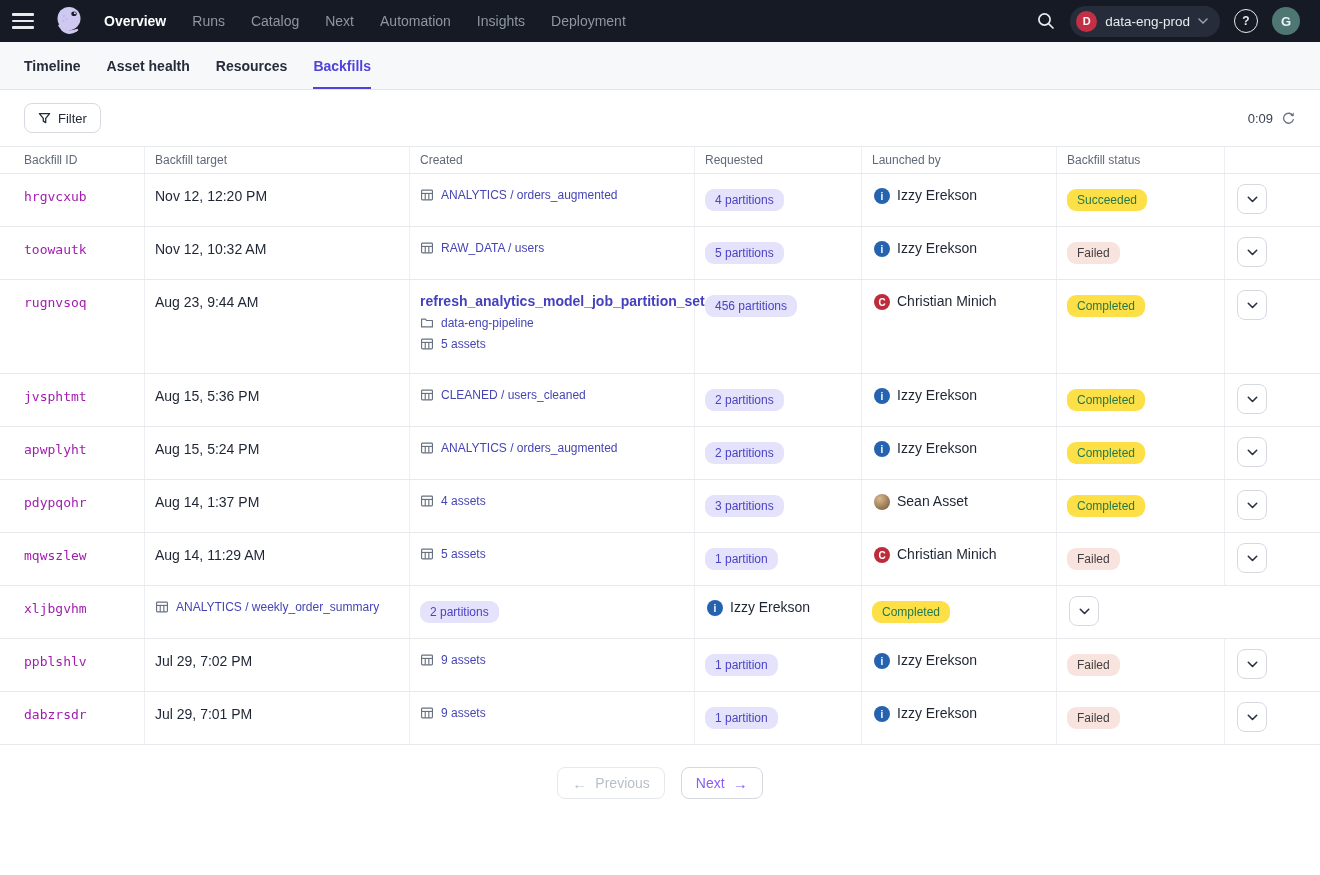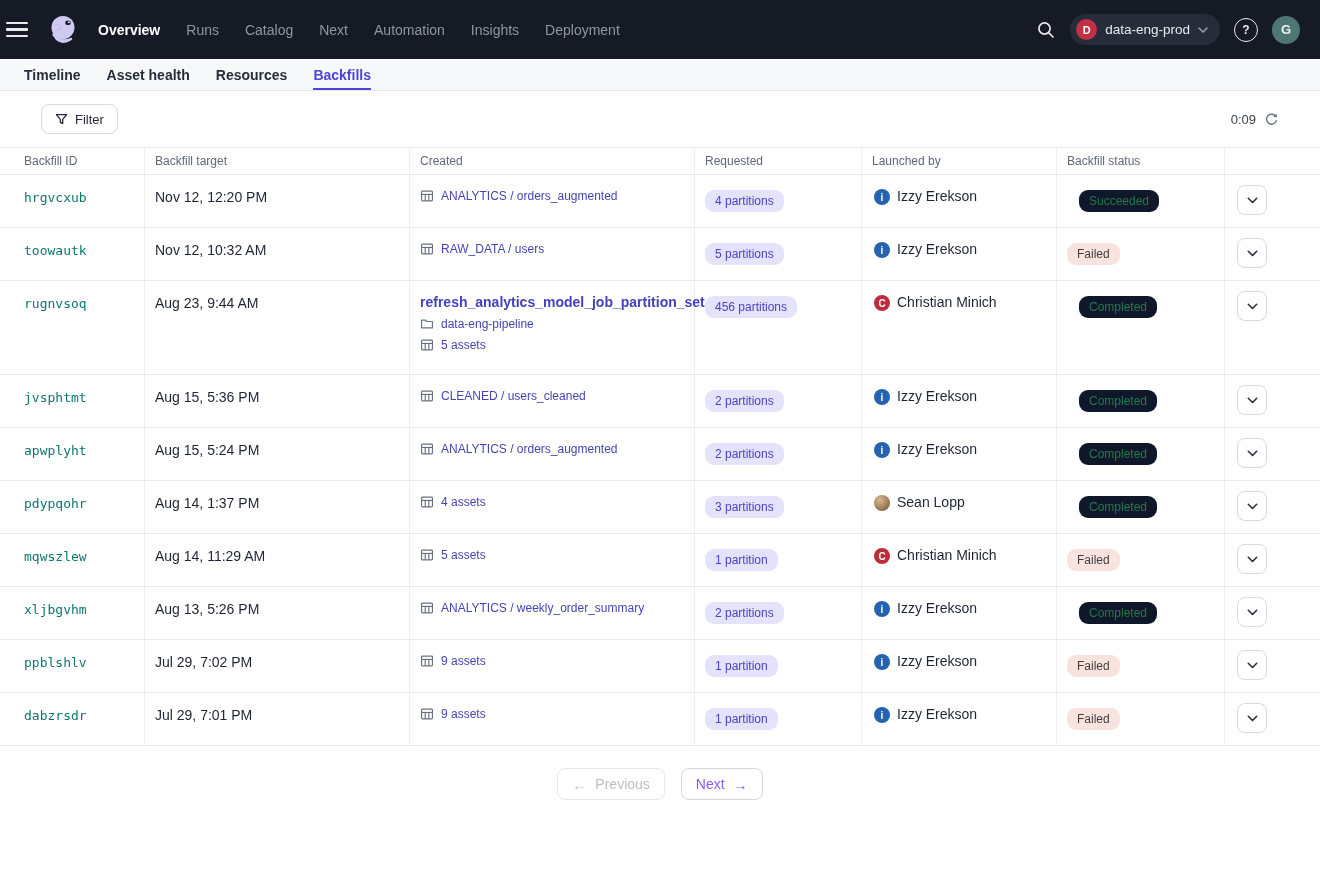--- a/index.html
+++ b/index.html
@@ -1,66 +1,66 @@
 <!DOCTYPE html>
 <html><head>
 <meta charset="utf-8">
 <style>
   * { box-sizing: border-box; margin: 0; padding: 0; }
   html,body { width:1320px; height:875px; background:#fff; font-family:"Liberation Sans",sans-serif; overflow:hidden; }
 
   
-  .topbar { height:59px; background:#151A24; display:flex; align-items:center; padding:0 20px 0 6px; }
+  .topbar { height:42px; background:#151A24; display:flex; align-items:center; padding:0 20px 0 12px; }
   .hamburger { width:24px; height:24px; background:none; border:none; cursor:pointer; display:flex; flex-direction:column; justify-content:center; gap:4px; }
   .hamburger span { display:block; height:2.4px; width:22px; background:#E8EAEE; border-radius:1px; }
   .logo { width:38px; height:38px; margin:0 16px 0 14px; display:flex; align-items:center; justify-content:center; }
   nav.mainnav { display:flex; align-items:center; gap:26px; }
   .nav-item { font-size:14px; color:#8F96A1; text-decoration:none; cursor:pointer; }
   .nav-item.active { color:#FFFFFF; font-weight:700; }
   .topbar-right { margin-left:auto; display:flex; align-items:center; gap:14px; }
   .icon-btn { background:none; border:none; cursor:pointer; display:flex; align-items:center; justify-content:center; }
   .deploy-pill { display:flex; align-items:center; gap:8px; background:#262C39; border:none; border-radius:16px; height:31px; padding:0 12px 0 6px; cursor:pointer; }
   .deploy-letter { width:21px; height:21px; border-radius:50%; background:#C32F45; color:#fff; font-size:11px; font-weight:700; display:flex; align-items:center; justify-content:center; }
   .deploy-label { color:#E8EAEE; font-size:13.5px; }
   .help-btn { width:24px; height:24px; border-radius:50%; border:1.6px solid #E8EAEE; color:#E8EAEE; font-size:12px; font-weight:700; display:flex; align-items:center; justify-content:center; background:none; cursor:pointer; }
   .user-avatar { width:28px; height:28px; border-radius:50%; background:#4E7774; color:#EDF1F1; font-size:13px; font-weight:600; display:flex; align-items:center; justify-content:center; border:none; cursor:pointer; }
 
   
-  .tabbar { height:32px; background:#F7F8FA; border-bottom:1px solid #E2E5E9; display:flex; align-items:stretch; padding-left:24px; }
+  .tabbar { height:48px; background:#F7F8FA; border-bottom:1px solid #E2E5E9; display:flex; align-items:stretch; padding-left:24px; }
   .tab { display:flex; align-items:center; margin-right:26px; font-size:14px; font-weight:600; color:#252C3B; position:relative; cursor:pointer; text-decoration:none; }
   .tab.active { color:#4F43DD; }
   .tab.active::after { content:""; position:absolute; left:0; right:0; bottom:0; height:2px; background:#4F43DD; }
 
   
-  .toolbar { height:56px; display:flex; align-items:center; padding:0 41px; }
+  .toolbar { height:56px; display:flex; align-items:center; padding:0 24px; }
   .filter-btn { display:flex; align-items:center; gap:7px; background:#fff; border:1px solid #D6DAE0; border-radius:8px; height:30px; padding:0 13px; font-size:13px; color:#232B3A; cursor:pointer; font-family:inherit; }
   .toolbar-right { margin-left:auto; display:flex; align-items:flex-end; gap:8px; }
   .timer { font-size:13px; color:#3A4350; }
 
   
   .grid-cols { display:grid; grid-template-columns:145px 265px 285px 167px 195px 168px 95px; }
   .thead { border-top:1px solid #E7E9EC; border-bottom:1px solid #E7E9EC; }
   .th { font-size:12px; color:#60697A; padding:6px 10px 6px 10px; border-right:1px solid #EDEFF2; display:flex; align-items:center; min-height:25px; }
   .th.first { padding-left:24px; }
   .th.last { border-right:none; }
   .tr { border-bottom:1px solid #E7E9EC; min-height:53px; }
   .tr.tall { min-height:94px; }
   .td { padding:13px 10px 10px 10px; border-right:1px solid #EDEFF2; }
   .td.first { padding-left:24px; }
   .td.last { border-right:none; padding-top:10px; padding-left:12px; }
-  .id-link { font-family:"DejaVu Sans Mono",monospace; font-size:13px; color:#0f766e; text-decoration:none; cursor:pointer;margin-top:43px; }
+  .id-link { font-family:"DejaVu Sans Mono",monospace; font-size:13px; color:#a21caf; text-decoration:none; cursor:pointer;margin-top:43px; }
   .created { font-size:14px; color:#1E2533;margin-top:7px; }
   .job-link { display:block; font-size:14px; font-weight:700; color:#4540BE; text-decoration:none; cursor:pointer; margin-bottom:4px; }
   .tline { display:flex; align-items:center; gap:7px; margin-top:7px; }
   .tline.only { margin-top:1px; }
   .ticon { color:#68717F; display:flex; align-items:center; }
   .tlink { font-size:12px; color:#4645B4; text-decoration:none; cursor:pointer; }
   .pill { display:inline-block; font-size:12px; padding:4px 10px; border-radius:9px; margin-top:2px; white-space:nowrap; }
   .pill.lav { background:#E5E2FB; color:#4A43C6; }
-  .pill.success { background:#0f172a; color:#25794B;margin-left:12px; }
+  .pill.success { background:#fde047; color:#25794B; }
   .pill.fail { background:#F9E3DF; color:#404040; }
   .person { display:flex; align-items:flex-start; gap:7px; padding-left:12px; }
   .avatar { width:16px; height:16px; border-radius:50%; color:#fff; font-size:10px; font-weight:700; display:flex; align-items:center; justify-content:center; flex:0 0 16px; margin-top:1px; }
   .avatar.photo { background:radial-gradient(circle at 35% 30%, #D9BA8D, #8A6B4A 75%); }
   .pname { font-size:14px; color:#1E2533; }
   .row-menu { width:30px; height:30px; background:#fff; border:1px solid #D6DAE0; border-radius:8px; cursor:pointer; display:flex; align-items:center; justify-content:center; }
 
   
   .pagination { display:flex; justify-content:center; align-items:center; gap:16px; margin-top:22px; }
   .page-btn { display:flex; align-items:center; gap:8px; background:#fff; border:1px solid #D3D8DF; border-radius:8px; height:32px; padding:0 14px; font-size:14px; color:#8b5cf6; cursor:pointer; font-family:inherit; }
@@ -323,21 +323,21 @@
                 <line x1="6" y1="6.2" x2="6" y2="13.5" stroke="currentColor" stroke-width="1.3"></line>
                 <line x1="10.1" y1="6.2" x2="10.1" y2="13.5" stroke="currentColor" stroke-width="1.3"></line>
               </svg>
             </span>
             <a class="tlink">4 assets</a>
           </div>
         </div>
         <div class="td"><span class="pill lav">3 partitions</span></div>
         <div class="td person">
           <span class="avatar photo"></span>
-          <span class="pname">Sean Lopp</span>
+          <span class="pname">Sean Asset</span>
         </div>
         <div class="td"><span class="pill success">Completed</span></div>
         <div class="td last">
           <button class="row-menu">
             <svg width="11" height="7" viewBox="0 0 11 7">
               <path d="M1.3 1.3l4.2 4.2 4.2-4.2" stroke="#2A3240" stroke-width="1.6" fill="none" stroke-linecap="round" stroke-linejoin="round"></path>
             </svg>
           </button>
         </div>
       </div>
@@ -366,21 +366,20 @@
         <div class="td last">
           <button class="row-menu">
             <svg width="11" height="7" viewBox="0 0 11 7">
               <path d="M1.3 1.3l4.2 4.2 4.2-4.2" stroke="#2A3240" stroke-width="1.6" fill="none" stroke-linecap="round" stroke-linejoin="round"></path>
             </svg>
           </button>
         </div>
       </div>
       <div class="tr grid-cols">
         <div class="td first"><a class="id-link">xljbgvhm</a></div>
-        <div class="td"><span class="created">Aug 13, 5:26 PM</span></div>
         <div class="td">
           <div class="tline only">
             <span class="ticon">
               <svg width="14" height="14" viewBox="0 0 16 16">
                 <rect x="1.8" y="2.5" width="12.4" height="11" rx="1" fill="none" stroke="currentColor" stroke-width="1.3"></rect>
                 <line x1="1.8" y1="6.2" x2="14.2" y2="6.2" stroke="currentColor" stroke-width="1.3"></line>
                 <line x1="6" y1="6.2" x2="6" y2="13.5" stroke="currentColor" stroke-width="1.3"></line>
                 <line x1="10.1" y1="6.2" x2="10.1" y2="13.5" stroke="currentColor" stroke-width="1.3"></line>
               </svg>
             </span>

